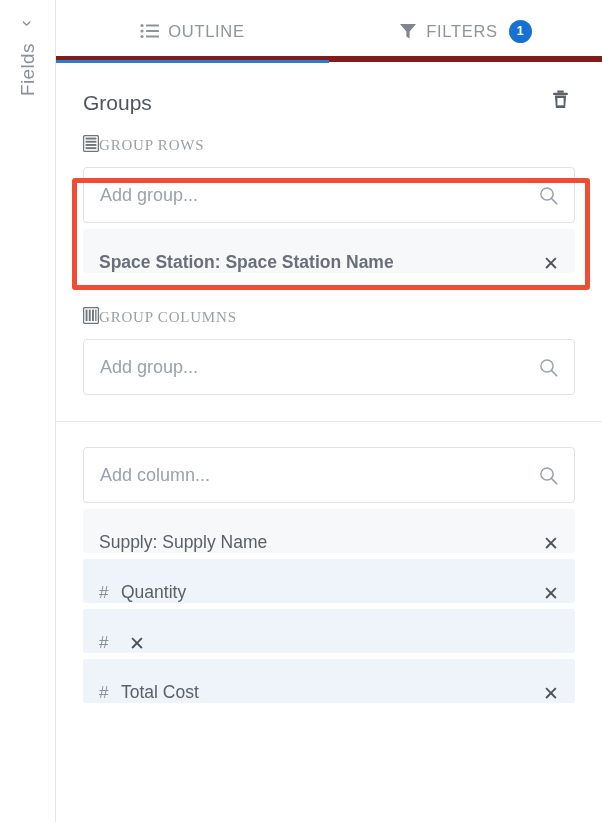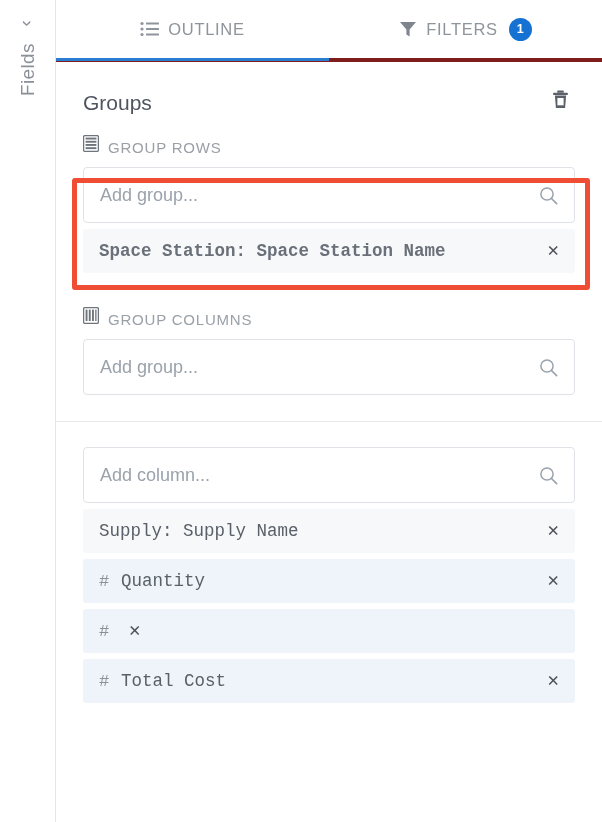--- a/index.html
+++ b/index.html
@@ -63,22 +63,22 @@
     position: relative;
     background: #ffffff;
     display: flex;
     flex-direction: column;
   }
 
   
   .tabs {
     height: 62px;
     display: flex;
-    align-items: center;
-    border-bottom: 4px solid #7f1d1d;
+    align-items: flex-start;
+    border-bottom: 6px solid #7f1d1d;
     position: relative;
     flex: 0 0 62px;
   }
   .tab {
     flex: 0 0 50%;
     height: 62px;
     display: flex;
     align-items: center;
     justify-content: center;
     gap: 9px;
@@ -148,23 +148,24 @@
     width: 34px; height: 30px;
     border: 1px solid #dcdfe3;
     border-radius: 4px;
     background: #ffffff;
     display: flex; align-items: center; justify-content: center;
     cursor: pointer;
   }
 
   .sub-head {
     display: flex;
-    align-items: flex-end;
-    gap: 9px;
+    align-items: center;
+    gap: 0;
     margin-bottom: 11px;
+    font-family: Liberation Serif, serif;
   }
   .sub-label {
     font-size: 15px;
     color: #9aa0a7;
     letter-spacing: 0.8px;
     font-weight: 400;
   }
 
   
   .search-box {
@@ -183,26 +184,25 @@
     color: #9aa2ab;
     flex: 1 1 auto;
     font-weight: 400;
   }
   .search-box .mag { flex: 0 0 auto; display: flex; }
 
   
   .chip {
     height: 44px;
     display: flex;
-    align-items: center;
+    align-items: flex-end;
     padding: 0 16px;
     border-radius: 3px;
     margin-top: 6px;
     cursor: default;
-    font-family: Liberation Mono, monospace;
   }
   .chip.plain { background: #f7f8f9; }
   .chip.num   { background: #eef4f9; }
   .chip-hash {
     font-size: 17px;
     color: #8a9098;
     width: 22px;
     flex: 0 0 22px;
     font-weight: 400;
   }

